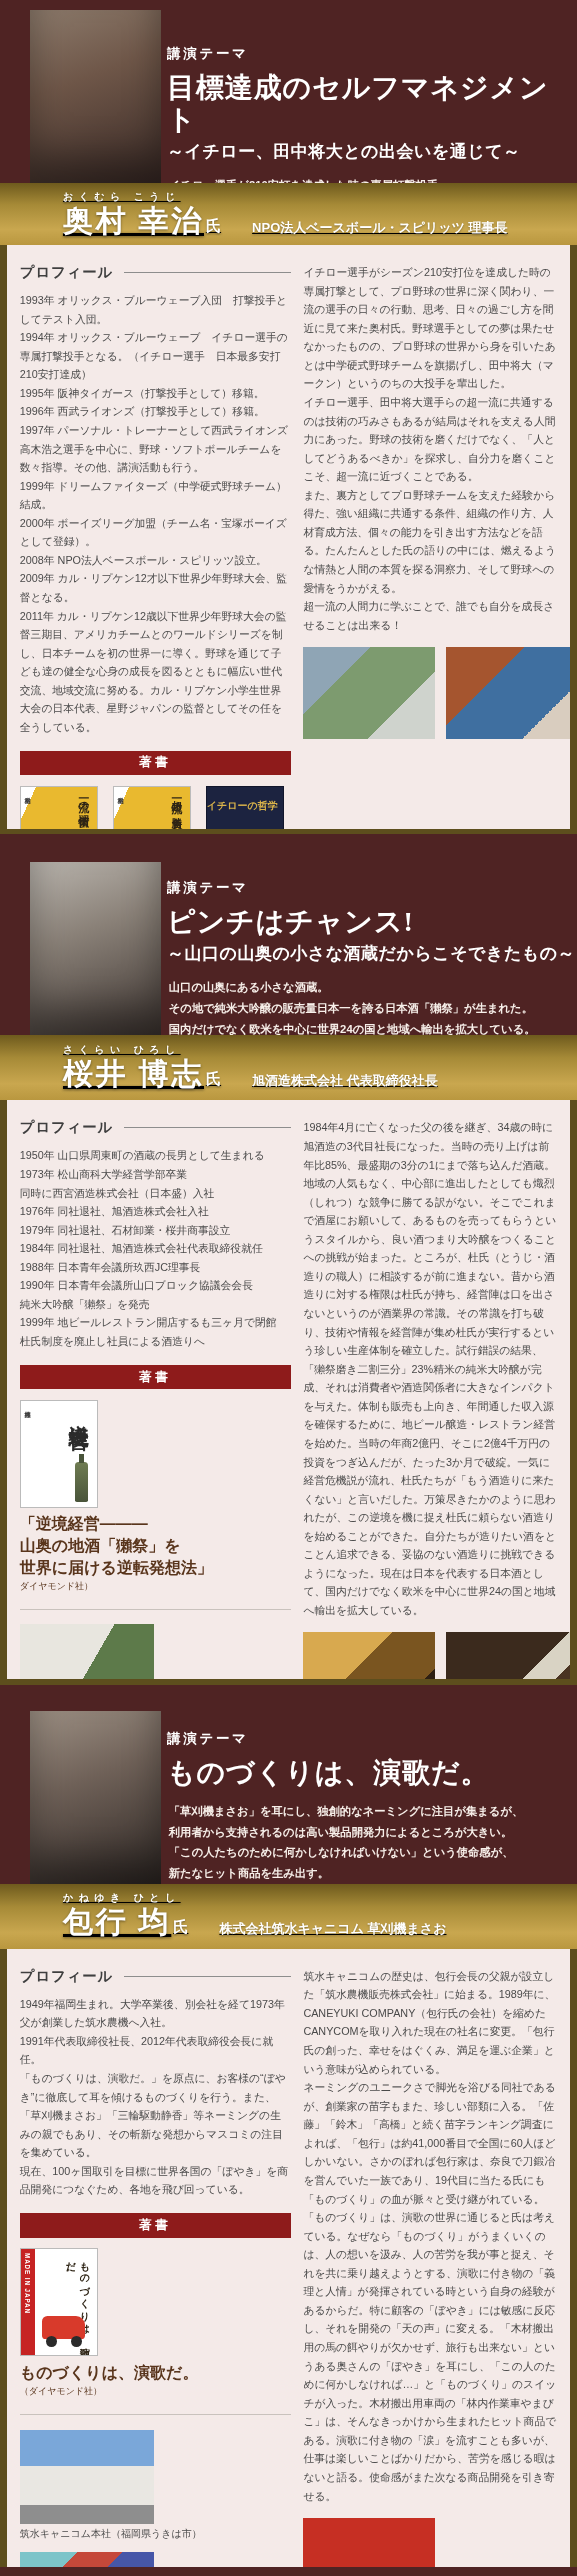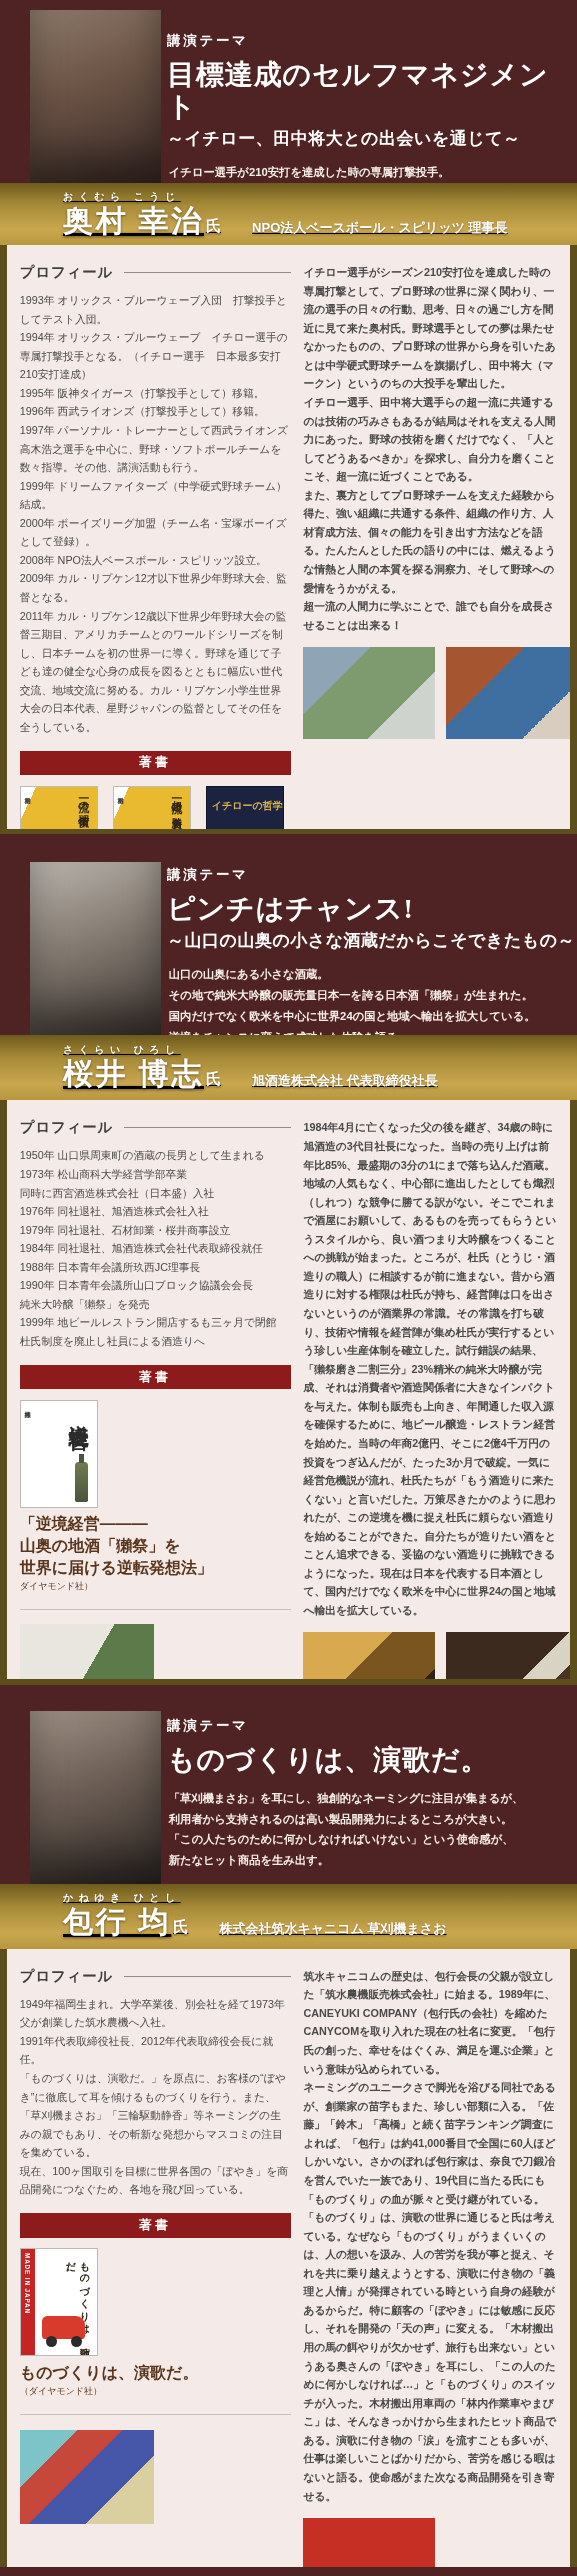--- a/index.html
+++ b/index.html
@@ -9,21 +9,21 @@
   .prelines{white-space:pre-line;}
 
   
   .sec-head{position:relative;background:#4f2323;overflow:hidden;}
   .s1 .sec-head{height:183px;}
   .s2 .sec-head{height:201px;}
   .s3 .sec-head{height:199px;}
   .headshot{position:absolute;left:30px;bottom:0;width:131px;height:173px;
     background:linear-gradient(160deg,#8c7a6b 0%,#6e5648 40%,#3a2a26 100%);
     box-shadow:inset 0 -27px 36px rgba(0,0,0,.35);}
-  .head-text{margin-left:167px;padding-top:32px;color:#fff;}
+  .head-text{margin-left:167px;padding-top:14px;color:#fff;margin-top:31px;}
   .theme-label{font-family:"Liberation Serif","DejaVu Serif",serif;font-size:13.5px;font-weight:bold;letter-spacing:2.7px;}
   .title{margin:9px 0 0 0;font-family:"Liberation Serif","DejaVu Serif",serif;font-size:28px;font-weight:bold;letter-spacing:0.9px;line-height:1.15;}
   .subtitle{margin:3.6px 0 0 0;font-family:"Liberation Serif","DejaVu Serif",serif;font-size:17px;font-weight:bold;letter-spacing:0.5px;}
   .lead{margin:11.7px 0 0 1.8px;font-size:11.3px;font-weight:bold;line-height:1.85;color:#f7efe9;}
 
   
   .name-band{background:linear-gradient(to bottom,#6e5a1d 0%,#a68a37 35%,#c9a74f 75%,#b9973f 100%);padding:7.2px 0 9px 63px;text-decoration:underline;}
   .s1 .name-band{height:62px;}
   .s2 .name-band,.s3 .name-band{height:65px;}
   .kana{color:#fff;font-size:10px;font-weight:bold;letter-spacing:5.4px;text-shadow:0 0.9px 1.8px rgba(0,0,0,.4);}
@@ -33,38 +33,38 @@
   .position{font-size:13px;font-weight:bold;color:#fff;margin-left:31px;text-shadow:0 0.9px 1.8px rgba(0,0,0,.35);}
 
   
   .content{margin:0 7.2px;background:#f4eae8;padding:18px 12.6px 14.4px 12.6px;display:flex;gap:12.6px;overflow:hidden;}
   .s1 .content{height:584px;}
   .s2 .content{height:579px;}
   .s3 .content{height:618px;}
   .sec{margin-bottom:5.4px;}
   .s3{margin-bottom:0;}
   .col-left{width:271px;flex:none;}
-  .col-right{flex:1;min-width:0;font-weight:bold;}
+  .col-right{flex:1;min-width:0;}
   .profile-head{display:flex;align-items:center;margin-bottom:9px;}
   .profile-label{font-size:14.4px;font-weight:bold;color:#3f3f3f;letter-spacing:0.9px;}
   .rule{flex:1;height:0.9px;background:#8d8d8d;margin-left:10.8px;}
   .profile{font-size:10.8px;line-height:1.72;color:#4a4a4a;}
   .body-par{margin:0 0 0 0;font-size:10.8px;line-height:1.72;color:#4a4a4a;}
   .body-par + .body-par{margin-top:0;}
 
   
   .books-banner{margin-top:14.4px;background:#8e1b1b;color:#fff;font-weight:bold;font-size:12.6px;text-align:center;letter-spacing:3.6px;padding:3.6px 0;}
   .books-row{display:flex;gap:10px;margin-top:10.8px;}
   .book{width:83px;}
   .book-wide{width:100%;display:block;}
   .cover{width:78px;height:108px;border:0.9px solid #bbb;position:relative;overflow:hidden;background:#fff;}
   .cover-yellow{background:linear-gradient(115deg,#fff 0 12%,#e9b92f 12% 100%);}
   .cover-navy{background:#1c2340;border-color:#11162b;}
   .v-title{position:absolute;top:5.4px;right:5.4px;writing-mode:vertical-rl;text-orientation:upright;font-family:"Liberation Serif","DejaVu Serif",serif;font-weight:bold;font-size:10.8px;color:#2e2415;letter-spacing:0.9px;max-height:99px;}
-  .cover-navy .n-title{position:absolute;top:12.6px;left:0;right:0;text-align:right;color:#d8b24a;font-family:Liberation Mono, monospace;font-weight:bold;font-size:10px;}
+  .cover-navy .n-title{position:absolute;top:12.6px;left:0;right:0;text-align:left;color:#d8b24a;font-family:Liberation Mono, monospace;font-weight:bold;font-size:10px;}
   .spine-author{position:absolute;top:5.4px;left:1.8px;writing-mode:vertical-rl;text-orientation:upright;font-size:6.3px;color:#333;}
   .spine-red{position:absolute;top:0;left:0;bottom:0;width:14.4px;background:#c62323;}
   .spine-red span{display:block;margin:3.6px auto 0 auto;writing-mode:vertical-rl;color:#fff;font-size:6.3px;font-weight:bold;letter-spacing:0.9px;}
   .big-v{position:absolute;top:7.2px;right:3.6px;writing-mode:vertical-rl;text-orientation:upright;font-family:"Liberation Serif","DejaVu Serif",serif;font-weight:bold;font-size:20px;color:#2b2b2b;letter-spacing:1.8px;}
   .bottle{position:absolute;bottom:5.4px;right:9px;width:12.6px;height:40px;background:linear-gradient(#6f7c52,#49543a);border-radius:3.6px 3.6px 1.8px 1.8px;}
   .bottle:before{content:"";display:block;width:5.4px;height:9px;margin:-7.2px auto 0 auto;background:#49543a;}
   .machine{position:absolute;bottom:16px;left:21.7px;width:43px;height:23.5px;background:#d83a2b;border-radius:5.4px 9px 3.6px 3.6px;}
   .machine:before{content:"";position:absolute;bottom:-7.2px;left:3.6px;width:10.8px;height:10.8px;background:#2b2b2b;border-radius:50%;}
   .machine:after{content:"";position:absolute;bottom:-7.2px;right:3.6px;width:10.8px;height:10.8px;background:#2b2b2b;border-radius:50%;}
   .book-caption{margin-top:5.4px;font-size:16px;font-weight:bold;color:#59351c;line-height:1.35;}
@@ -301,20 +301,24 @@
               <span class="v-title" style="font-size:10px">ものづくりは、演歌だ。</span>
               <span class="machine"></span>
             </div>
             <figcaption class="book-caption prelines">ものづくりは、演歌だ。</figcaption>
             <div class="book-pub">（ダイヤモンド社）</div>
           </figure>
         </div>
 
         <hr class="divider">
 
+        <figure class="lphoto-fig" style="margin:0 0 10.8px 0">
+          <div class="photo ph-hq"></div>
+          <figcaption class="photo-cap prelines">筑水キャニコム本社（福岡県うきは市）</figcaption>
+        </figure>
         <figure class="lphoto-fig" style="margin:0">
           <div class="photo ph-factory"></div>
 
         </figure>
       </div>
 
       <div class="col-right">
         <p class="body-par">筑水キャニコムの歴史は、包行会長の父親が設立した「筑水農機販売株式会社」に始まる。1989年に、CANEYUKI COMPANY（包行氏の会社）を縮めたCANYCOMを取り入れた現在の社名に変更。「包行氏の創った、幸せをはぐくみ、満足を運ぶ企業」という意味が込められている。</p>
         <p class="body-par">ネーミングのユニークさで脚光を浴びる同社であるが、創業家の苗字もまた、珍しい部類に入る。「佐藤」「鈴木」「高橋」と続く苗字ランキング調査によれば、「包行」は約41,000番目で全国に60人ほどしかいない。さかのぼれば包行家は、奈良で刀鍛冶を営んでいた一族であり、19代目に当たる氏にも「ものづくり」の血が脈々と受け継がれている。「ものづくり」は、演歌の世界に通じると氏は考えている。なぜなら「ものづくり」がうまくいくのは、人の想いを汲み、人の苦労を我が事と捉え、それを共に乗り越えようとする、演歌に付き物の「義理と人情」が発揮されている時という自身の経験があるからだ。特に顧客の「ぼやき」には敏感に反応し、それを開発の「天の声」に変える。「木材搬出用の馬の餌やりが欠かせず、旅行も出来ない」というある奥さんの「ぼやき」を耳にし、「この人のために何かしなければ…」と「ものづくり」のスイッチが入った。木材搬出用車両の「林内作業車やまびこ」は、そんなきっかけから生まれたヒット商品である。演歌に付き物の「涙」を流すことも多いが、仕事は楽しいことばかりだから、苦労を感じる暇はないと語る。使命感がまた次なる商品開発を引き寄せる。</p>
         <figure class="ph-fig" style="margin:12.6px 0 0 0;width:100%">

